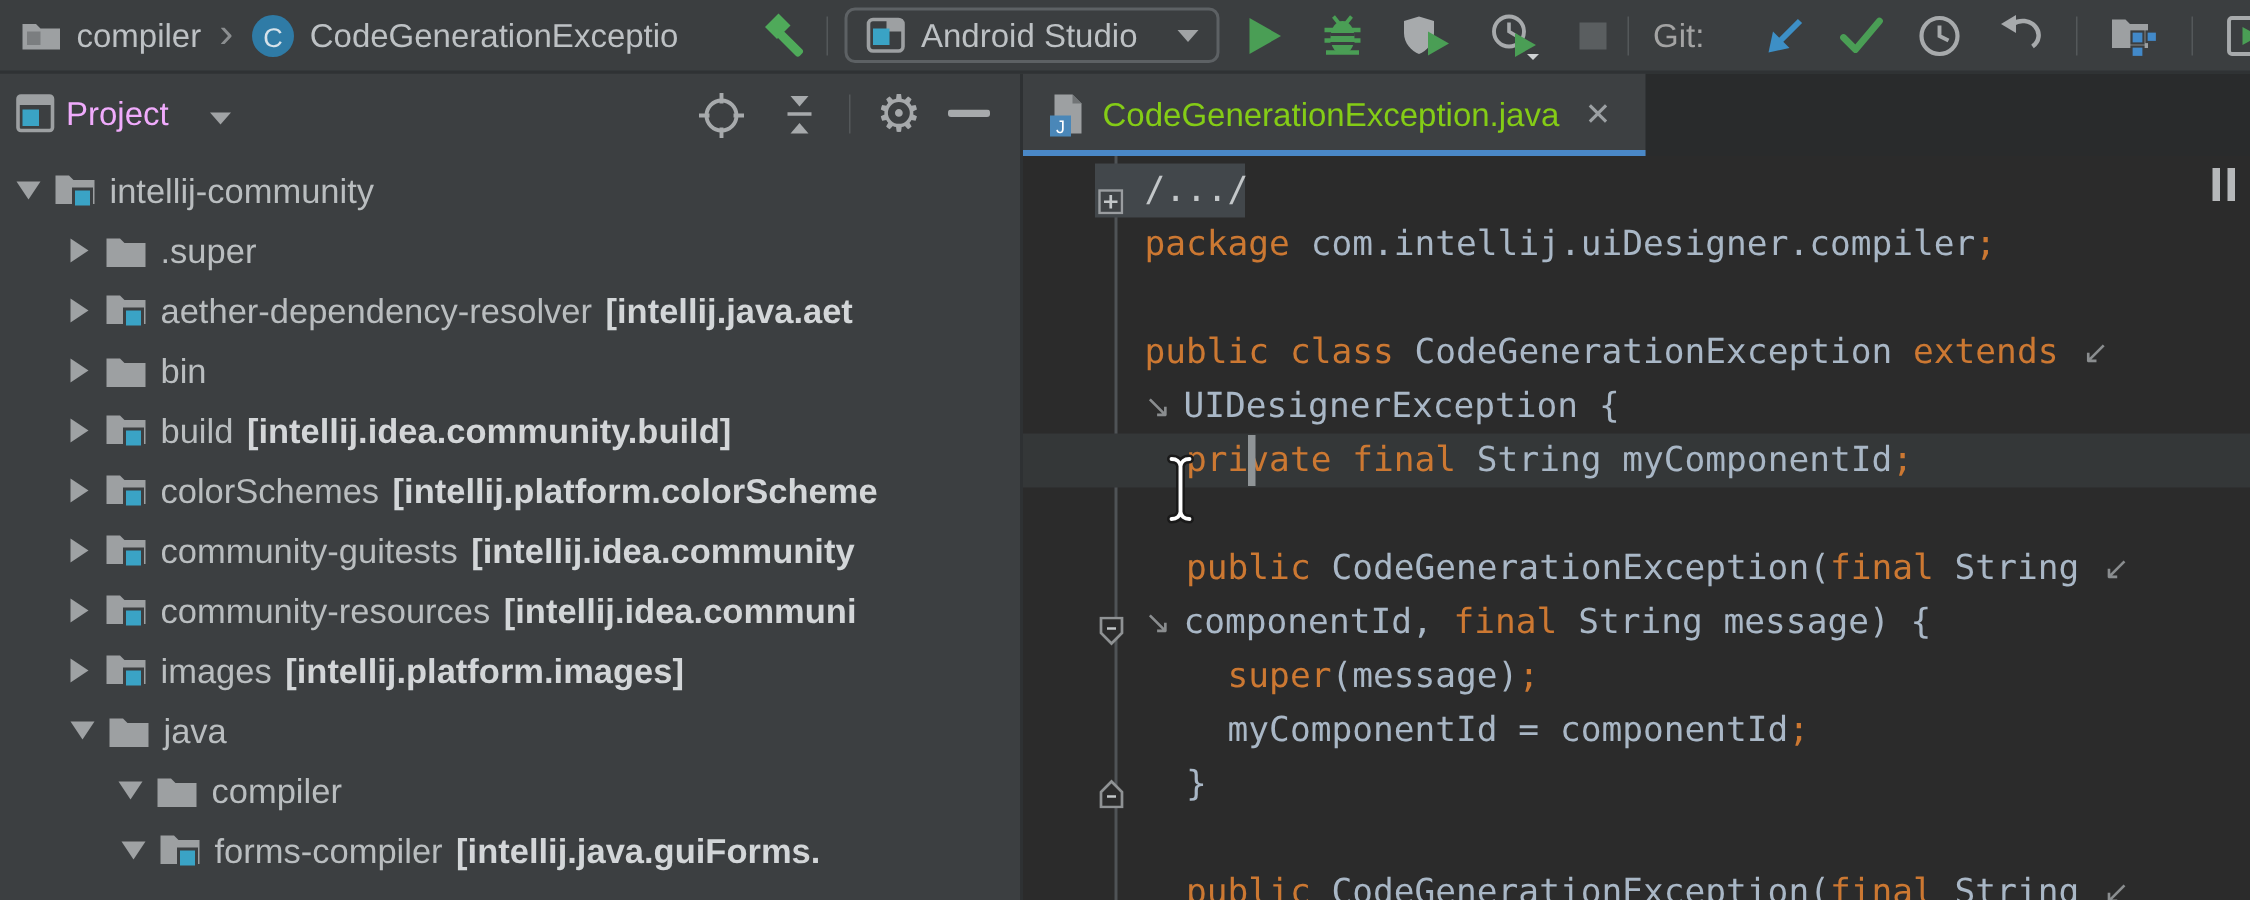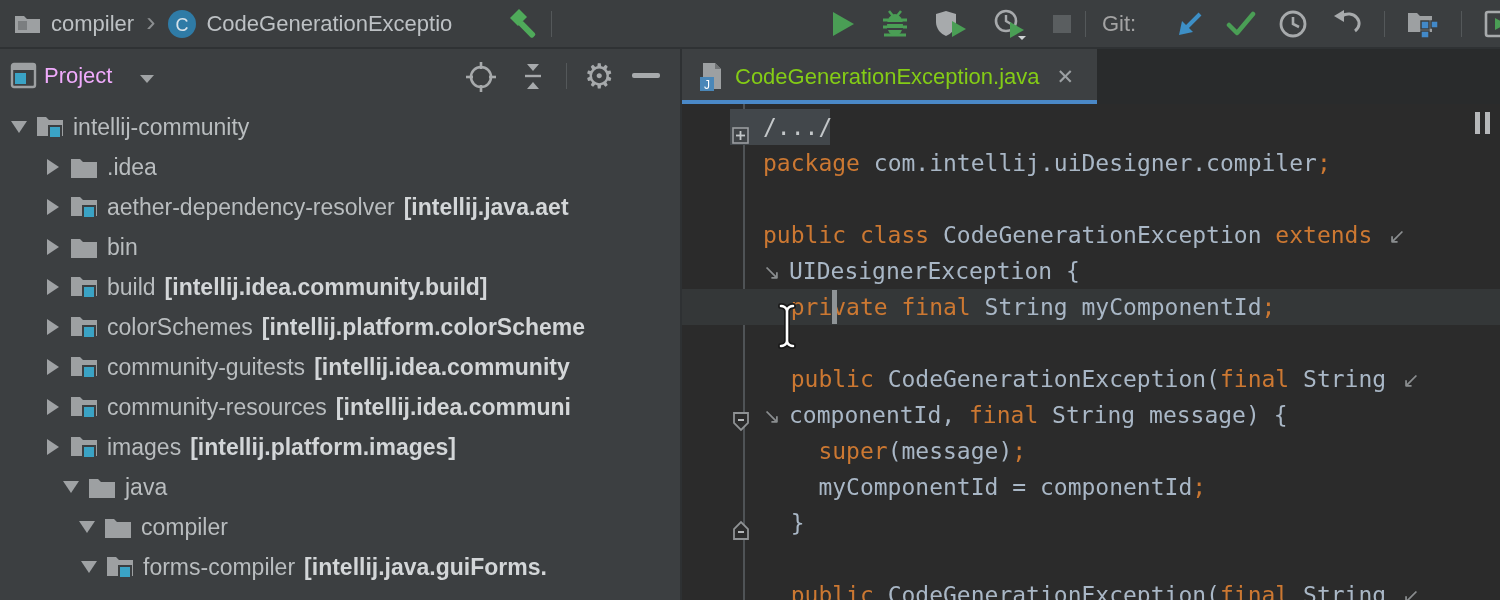--- a/index.html
+++ b/index.html
@@ -91,20 +91,31 @@
 
   <div class="tb-abs icon-btn" style="left:508px;">
     <svg width="32" height="34" viewBox="0 0 32 34">
       <path d="M2 11 L11 2 L19 10 L10 19 Z" fill="#4faa5a"></path>
       <rect x="12" y="14" width="20" height="6" rx="2" transform="rotate(45 14 16)" fill="#4faa5a"></rect>
     </svg>
   </div>
 
   <div class="vsep tb-abs" style="left:551px; top:11px;"></div>
 
+  <div class="combo">
+    <span class="icon-btn">
+      <svg width="27" height="27" viewBox="0 0 27 27">
+        <rect x="2" y="3" width="23" height="21" rx="3" fill="none" stroke="#9da0a2" stroke-width="2.4"></rect>
+        <rect x="14" y="3" width="11" height="8" fill="#9da0a2"></rect>
+        <rect x="5" y="9" width="11" height="11" fill="#3aa3c5"></rect>
+      </svg>
+    </span>
+    <span class="combo-label">Android Studio</span>
+    <span class="tri-down"></span>
+  </div>
 
   <div class="tb-abs" style="left:830px; gap:24px;">
     <span class="icon-btn">
       <svg width="26" height="28" viewBox="0 0 26 28">
           <path d="M3 2 L24 14 L3 26 Z" fill="#4a9e55"></path>
         </svg>
     </span>
     <span class="icon-btn">
       <svg width="30" height="32" viewBox="0 0 30 32">
         <line x1="9" y1="3" x2="13" y2="8" stroke="#4a9e55" stroke-width="2.5"></line>
@@ -236,21 +247,21 @@
       </div>
       <div class="tree-row" style="padding-left: 42px;">
         <span class="tw-arrow">
           <span class="tri-col"></span>
         </span>
         <span class="tw-icon">
           <svg width="28" height="24" viewBox="0 0 28 24">
             <path d="M1 4 h9 l3 3 h14 v16 H1 z" fill="#9da0a2"></path>
           </svg>
         </span>
-        <span class="tw-label">.idea</span>
+        <span class="tw-label">.super</span>
       </div>
       <div class="tree-row" style="padding-left: 42px;">
         <span class="tw-arrow">
           <span class="tri-col"></span>
         </span>
         <span class="tw-icon">
           <svg width="28" height="26" viewBox="0 0 28 26">
             <path d="M1 3 h9 l3 3 h14 v16 H1 z" fill="#9da0a2"></path>
             <rect x="13" y="12" width="12" height="12" fill="#3aa3c5" stroke="#3c3f41" stroke-width="2"></rect>
           </svg>
@@ -327,21 +338,21 @@
         </span>
         <span class="tw-icon">
           <svg width="28" height="26" viewBox="0 0 28 26">
             <path d="M1 3 h9 l3 3 h14 v16 H1 z" fill="#9da0a2"></path>
             <rect x="13" y="12" width="12" height="12" fill="#3aa3c5" stroke="#3c3f41" stroke-width="2"></rect>
           </svg>
         </span>
         <span class="tw-label">images</span>
         <span class="tw-module">[intellij.platform.images]</span>
       </div>
-      <div class="tree-row" style="padding-left: 60px;">
+      <div class="tree-row" style="padding-left: 44px;">
         <span class="tw-arrow">
           <span class="tri-exp"></span>
         </span>
         <span class="tw-icon">
           <svg width="28" height="24" viewBox="0 0 28 24">
             <path d="M1 4 h9 l3 3 h14 v16 H1 z" fill="#9da0a2"></path>
           </svg>
         </span>
         <span class="tw-label">java</span>
       </div>

